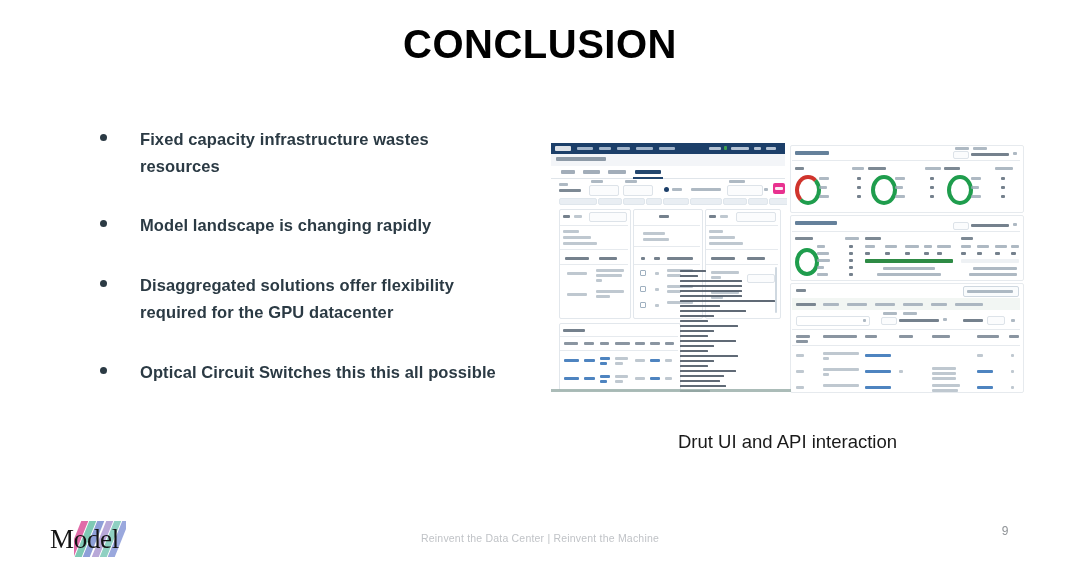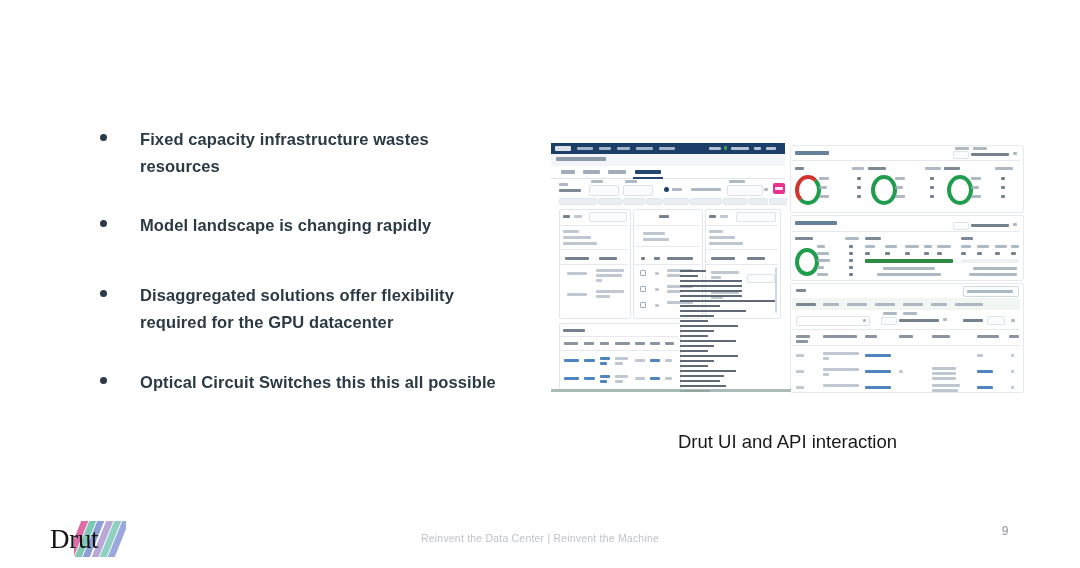--- a/index.html
+++ b/index.html
@@ -22,21 +22,21 @@
   .bullet{display:flex;align-items:flex-start;margin-bottom:26px;}
   .bullet .dot{
     flex:0 0 auto;width:7px;height:7px;border-radius:50%;
     background:#2b3a44;margin-top:8px;margin-right:33px;
   }
   .bullet .btxt{
     font-size:16.5px;font-weight:bold;color:#2b3a44;line-height:1.62;
     letter-spacing:.1px;
   }
   #b0{margin-bottom:33px;}
-  #b1{margin-bottom:43px;}
+  #b1{margin-bottom:33px;}
   #b2{margin-bottom:33px;}
 
   
   .shot{
     position:absolute;left:551px;top:143px;width:473px;height:250px;
     background:#ffffff;overflow:hidden;
   }
   .shot .panel{position:absolute;background:#fff;}
 
   
@@ -110,20 +110,21 @@
   .logo .word{
     position:absolute;left:0;top:3px;font-family:"Liberation Serif","DejaVu Serif",serif;
     font-size:27px;color:#141414;letter-spacing:-.3px;
   }
 </style>
 </head>
 <body>
 
 <div class="slide">
 
+  <div class="title">CONCLUSION</div>
 
   <div class="bullets">
     <div class="bullet" id="b0">
       <span class="dot"></span>
       <span class="btxt">Fixed capacity infrastructure wastes resources</span>
     </div>
     <div class="bullet" id="b1">
       <span class="dot"></span>
       <span class="btxt">Model landscape is changing rapidly</span>
     </div>
@@ -482,16 +483,16 @@
 
   <div class="logo">
     <div class="stripes">
       <i style="left:0px;background:#e06ba8;"></i>
       <i style="left:8px;background:#7fc9b4;"></i>
       <i style="left:16px;background:#8e9fd8;"></i>
       <i style="left:25px;background:#b8a8d8;"></i>
       <i style="left:33px;background:#8fd0c2;"></i>
       <i style="left:41px;background:#9aa8dd;"></i>
     </div>
-    <div class="word">Drut</div>
+    <div class="word">Model</div>
   </div>
 
 </div>
 
 </body></html>

